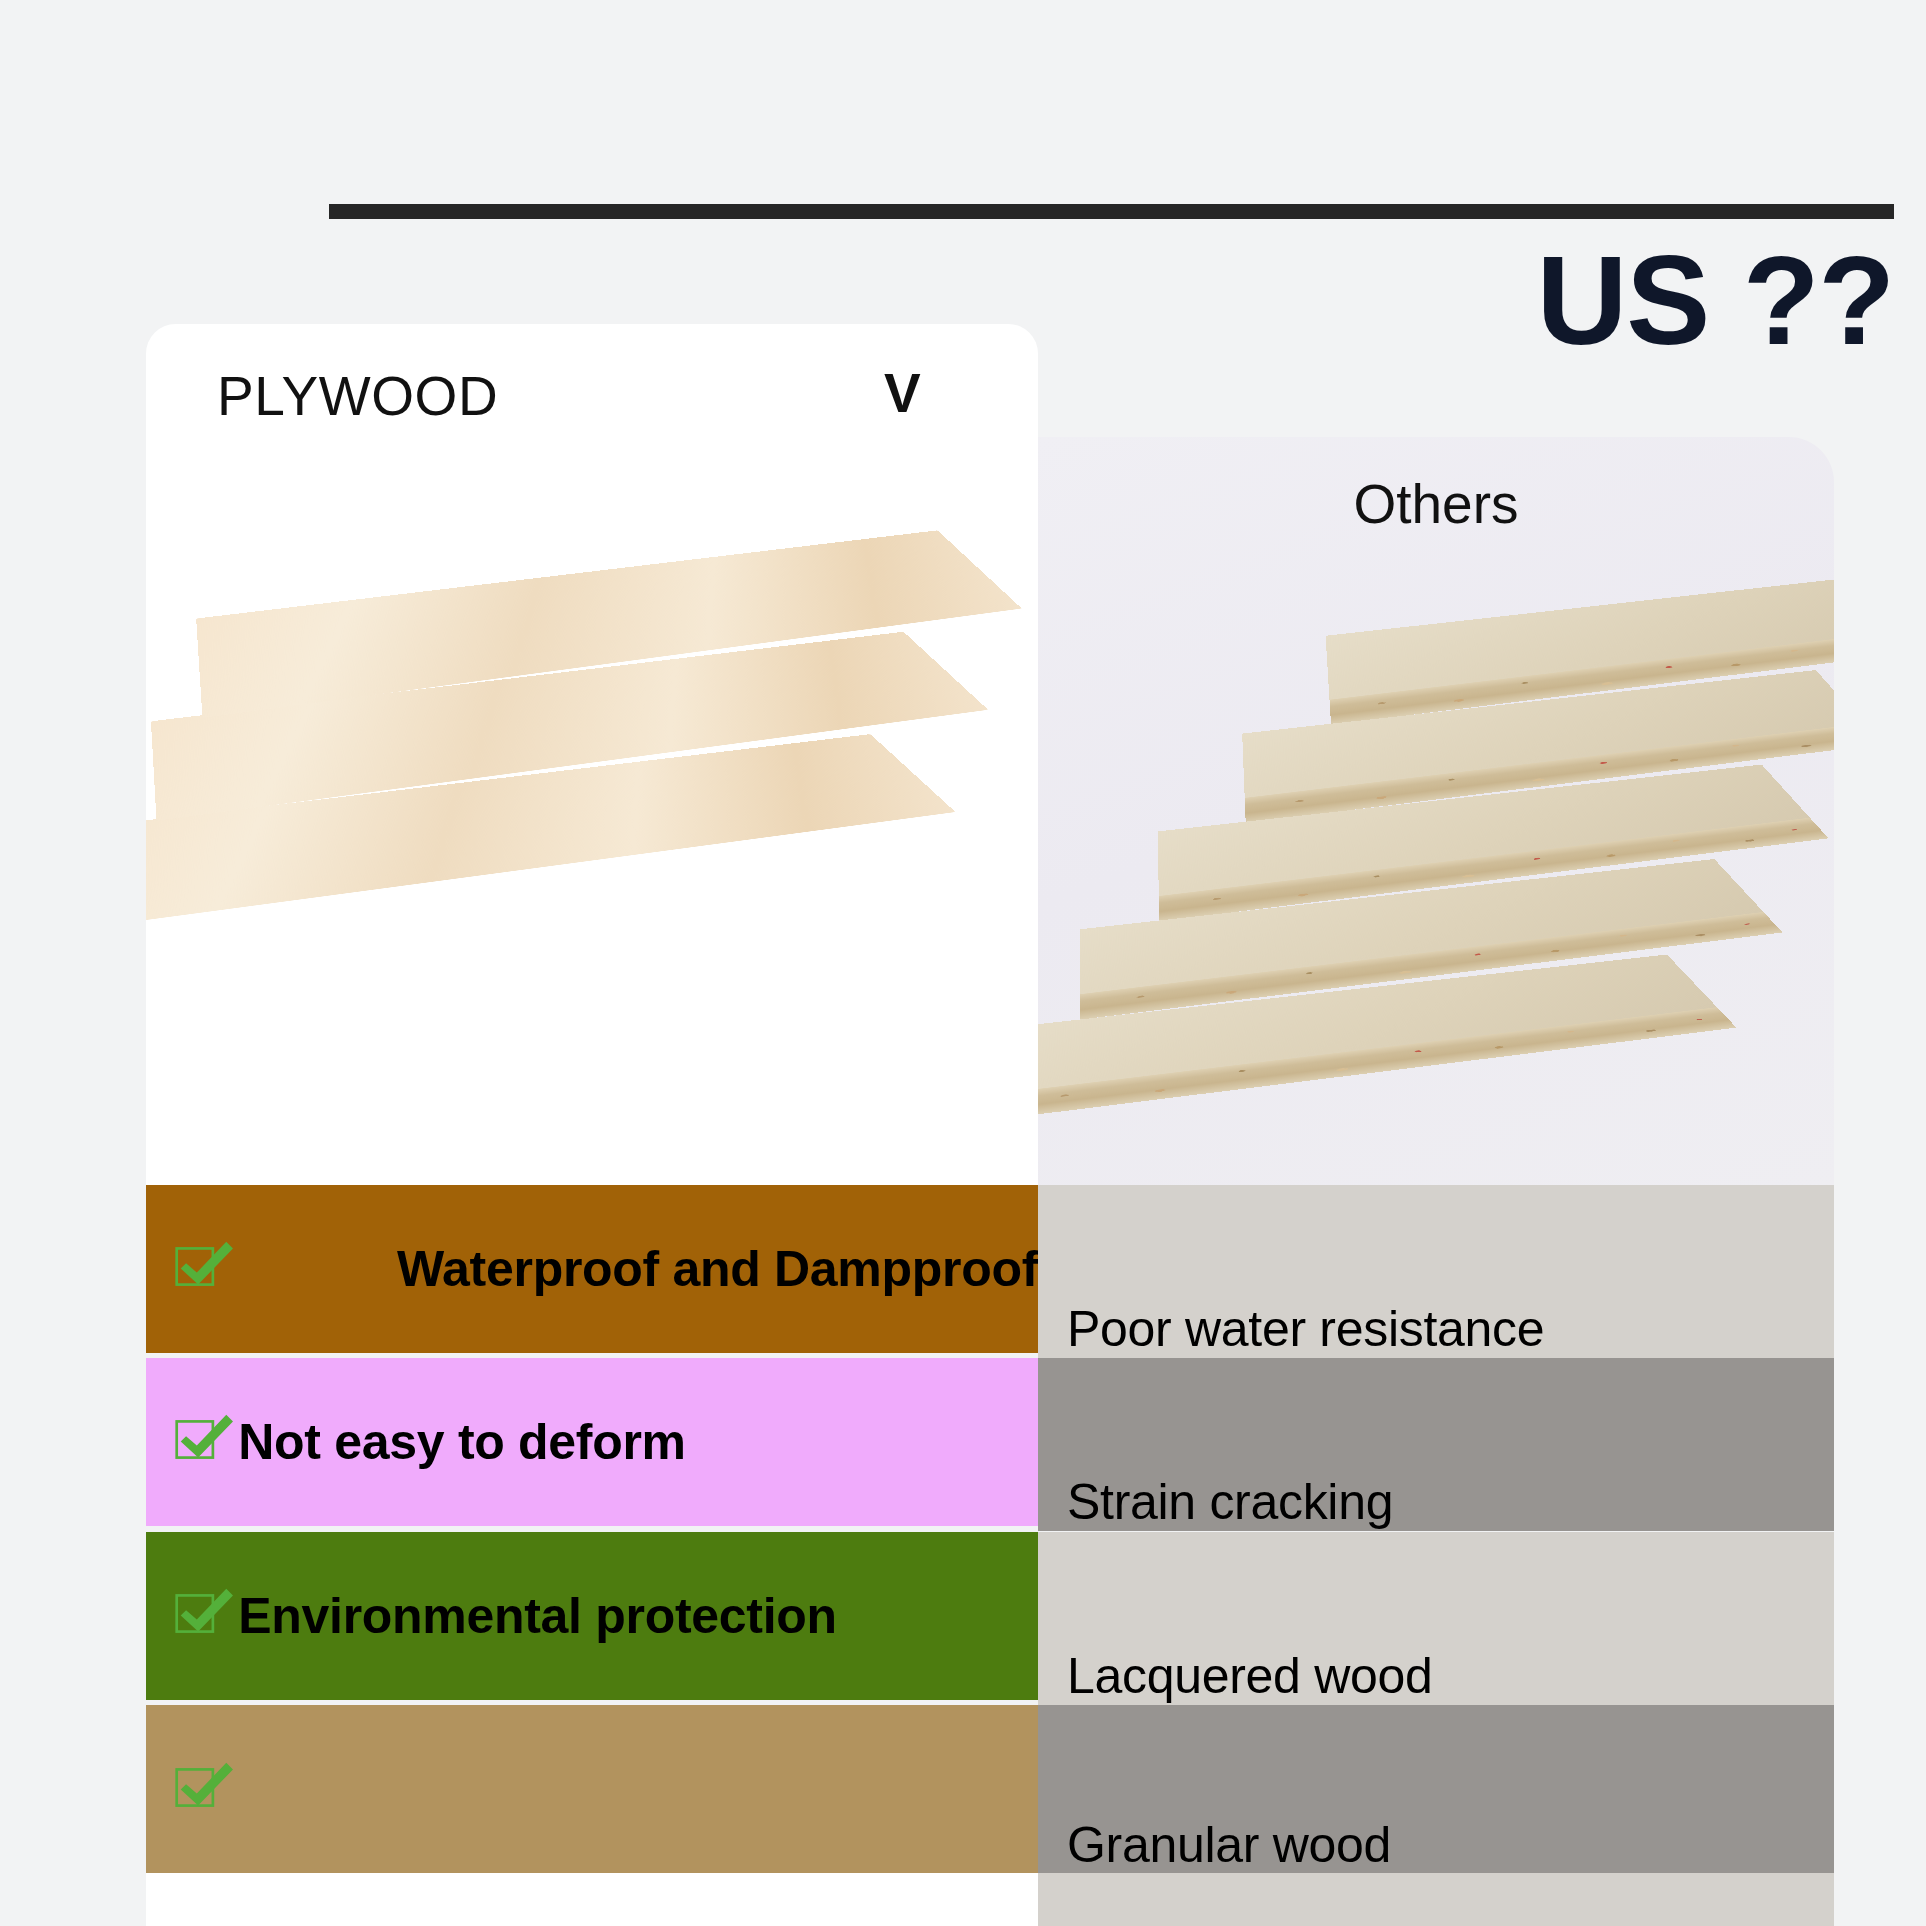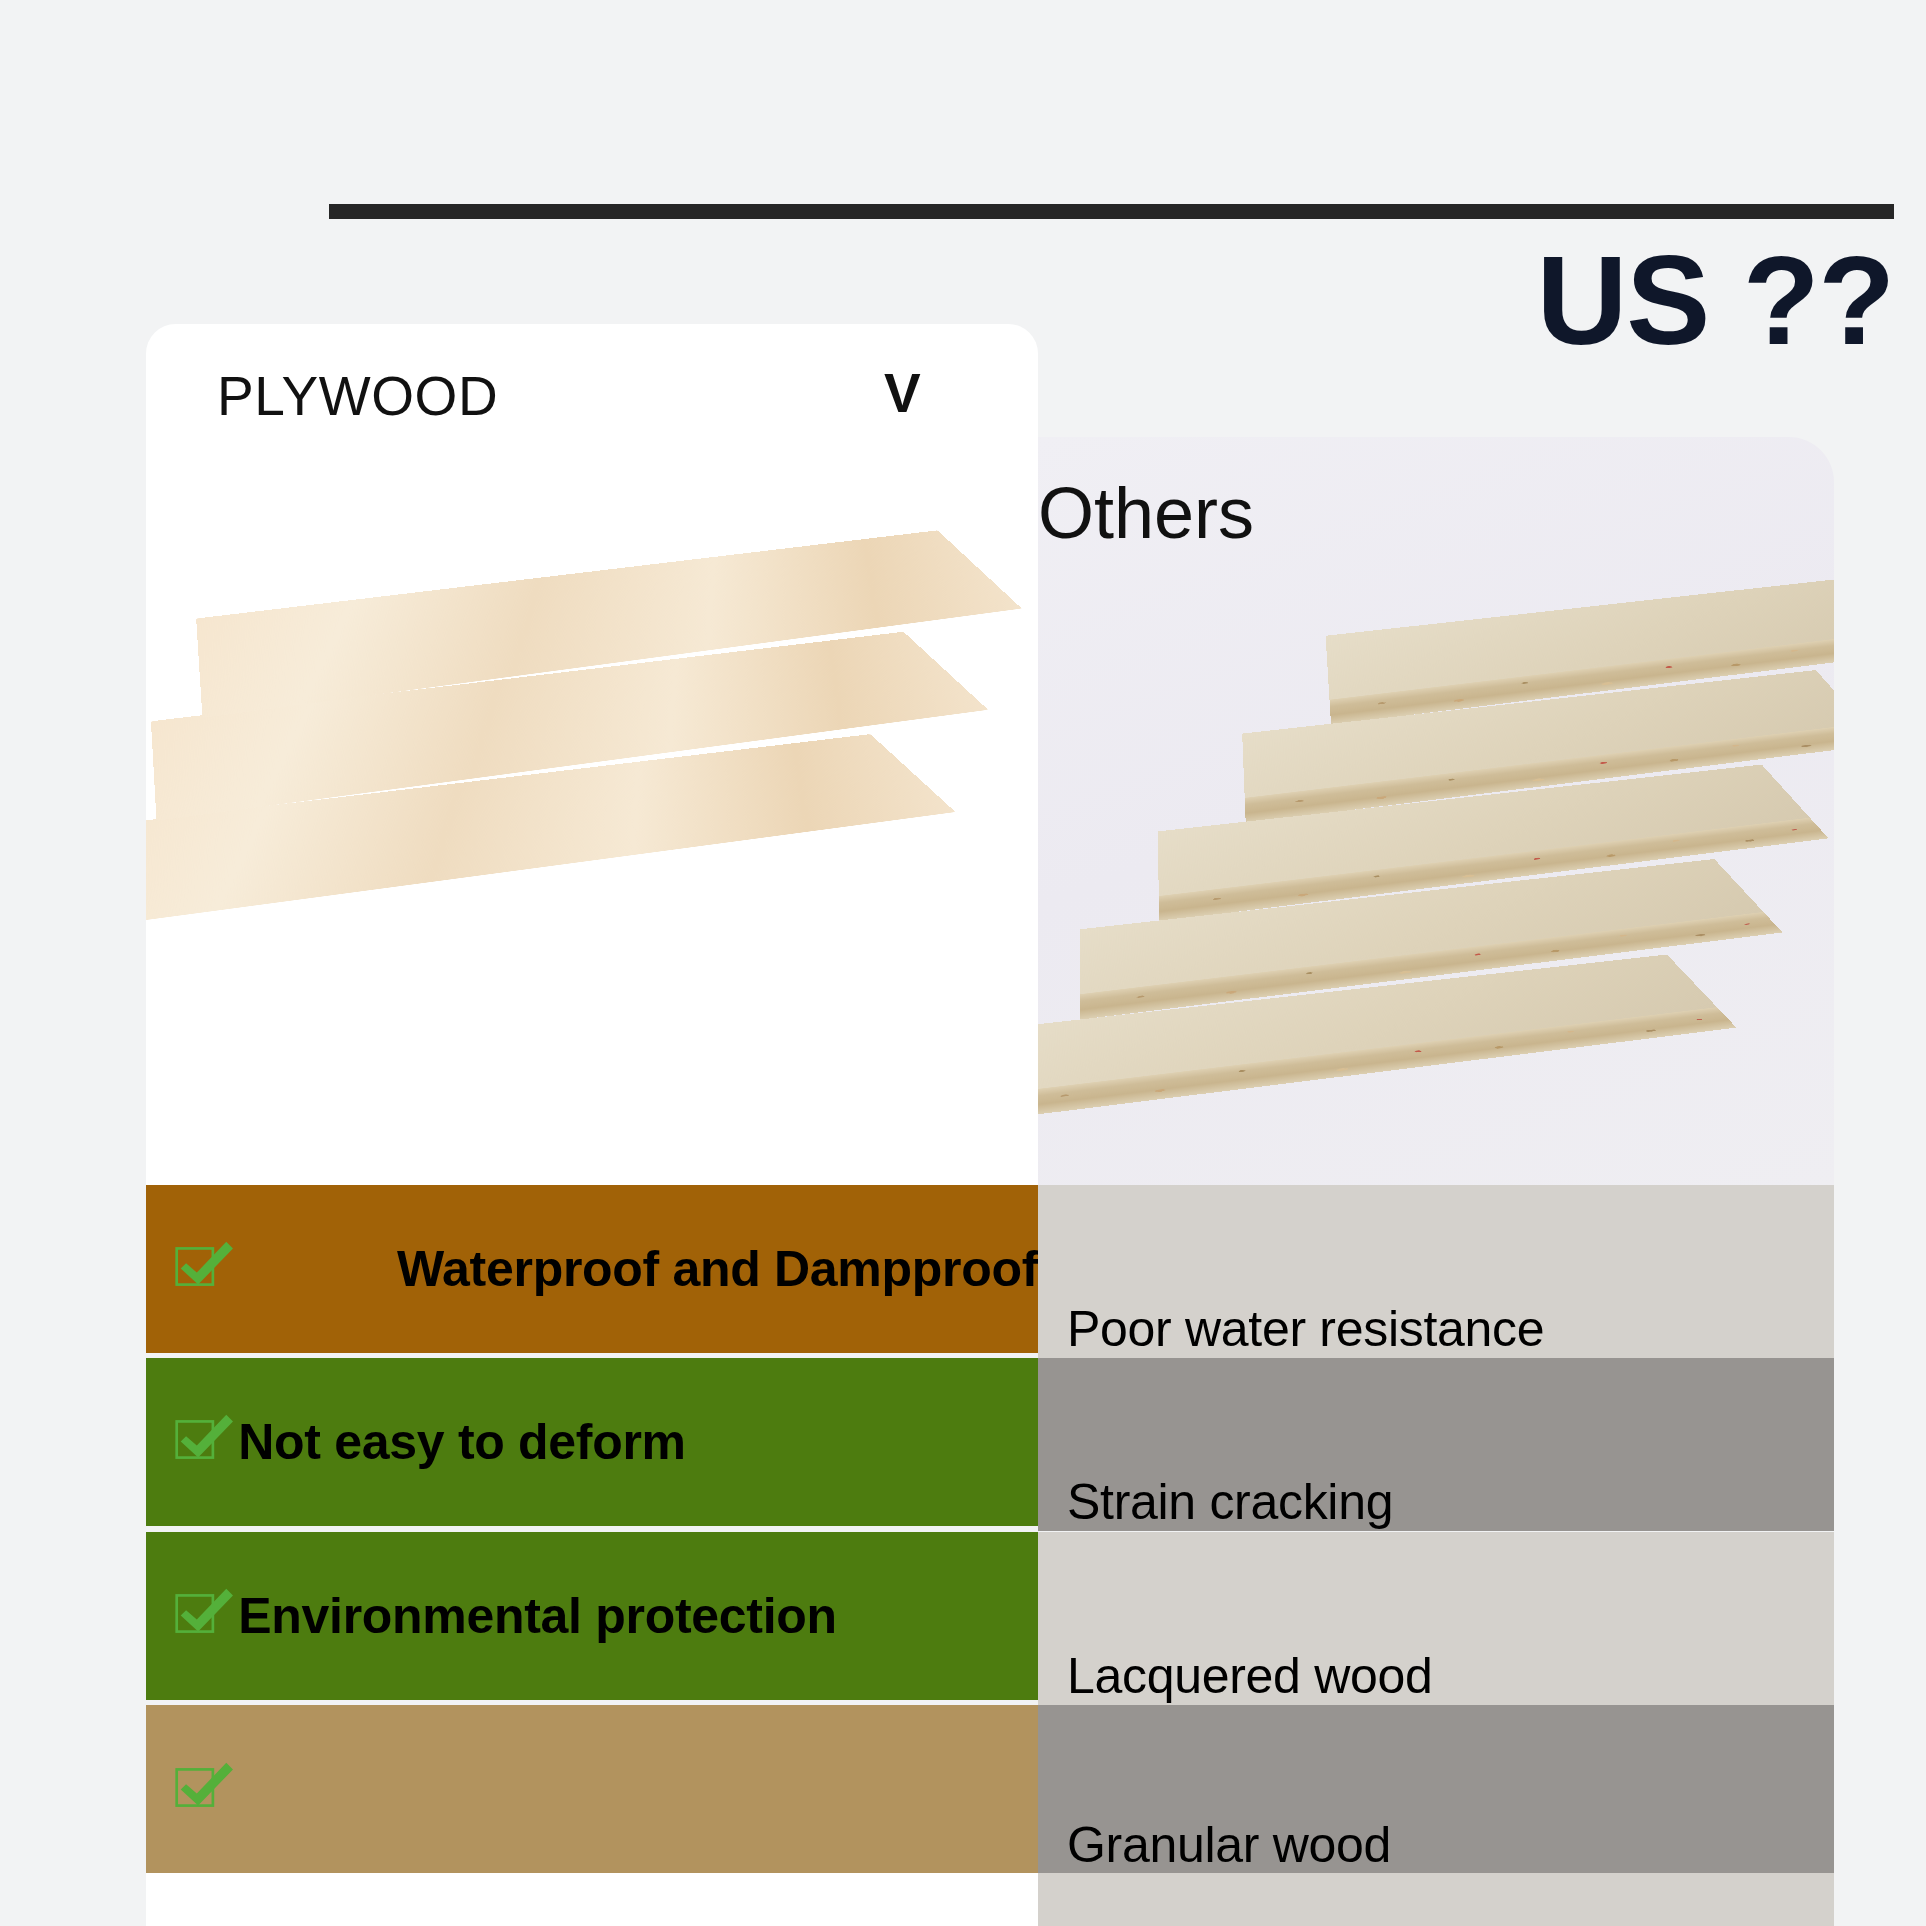--- a/index.html
+++ b/index.html
@@ -56,21 +56,22 @@
 
   #right-card{
     position:absolute;left:1038px;top:437px;
     width:796px;height:751px;
     background:linear-gradient(160deg,#f0eff4 0%,#eceaf1 45%,#efeef2 100%);
     border-radius:0 45px 0 0;
     overflow:hidden;
   }
   #right-card-label{
     position:absolute;left:0;top:35px;width:796px;
-    font-size:72px;color:#111;
+    text-align:center;
+    font-size:55px;color:#111;
   }
 
   
   .ply-art{position:absolute;left:0;top:122px;width:892px;height:742px;}
   .ply{position:absolute;transform-origin:center;}
   .ply-face{
     position:absolute;inset:0;
     background:linear-gradient(110deg,#f6e6cf 0%,#f7ecd9 18%,#efdcc0 40%,#f6e9d4 62%,#ecd6b6 82%,#f3e3cb 100%);
     border-radius:2.6px;
   }
@@ -221,21 +222,21 @@
         </svg>
       </span>
       <span class="txt-left">Waterproof and Dampproof</span>
     </div>
     <div class="cell-right" style="top:0px;height:173px;background:#d4d1cc;">
       <span class="txt-right">Poor water resistance</span>
     </div>
   </div>
 
   <div class="row">
-    <div class="cell-left" style="top:173px;height:168px;background:#4d7c0f;">
+    <div class="cell-left" style="top:173px;height:168px;background:#f0abfc;">
       <span class="chk">
         <svg viewBox="0 0 100 100">
           <rect x="10" y="26" width="54" height="54" fill="none" stroke="#54b03a" stroke-width="4"></rect>
           <path d="M16 56 L24 48 L40 62 L84 16 L94 26 L42 80 Z" fill="#54b03a"></path>
         </svg>
       </span>
       <span class="txt-left">Not easy to deform</span>
     </div>
     <div class="cell-right" style="top:173px;height:173px;background:#979491;">
       <span class="txt-right">Strain cracking</span>

